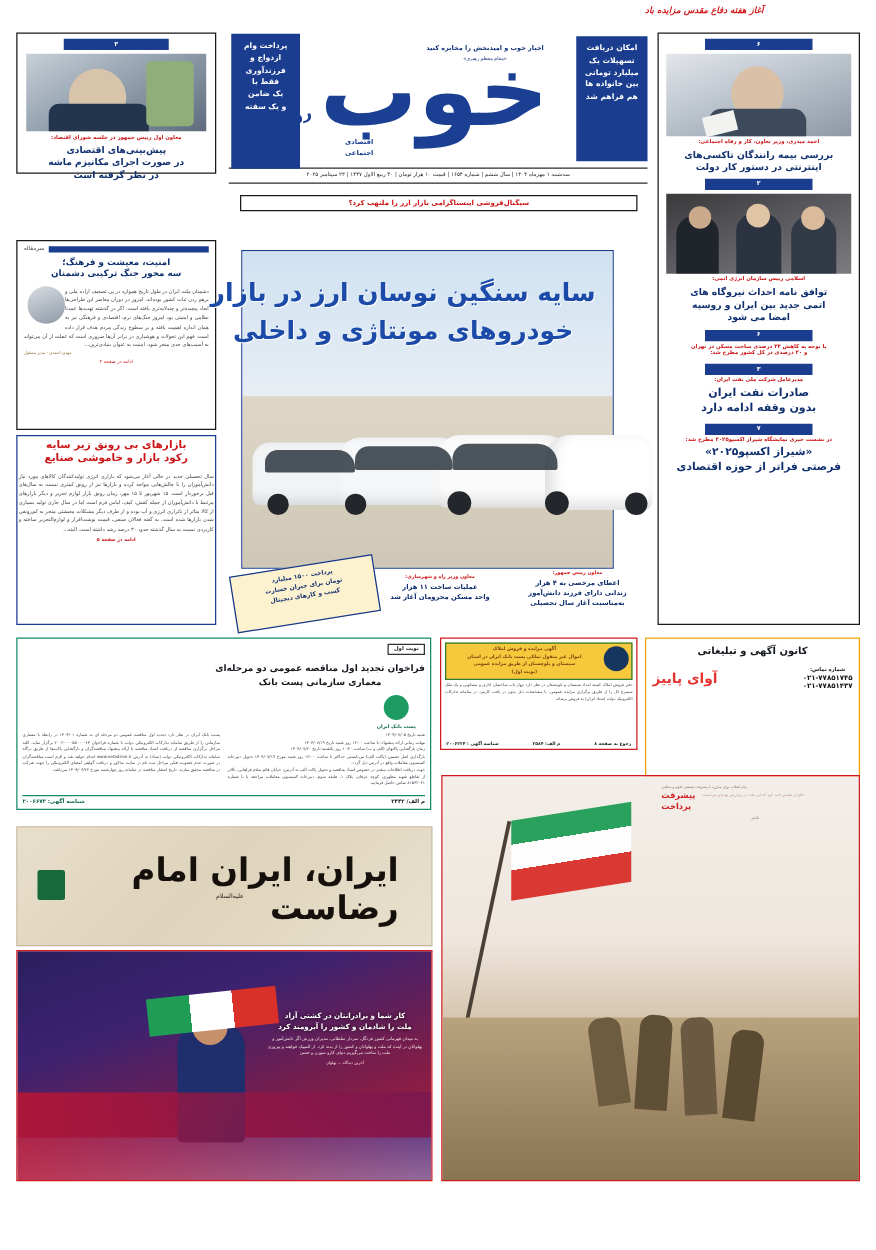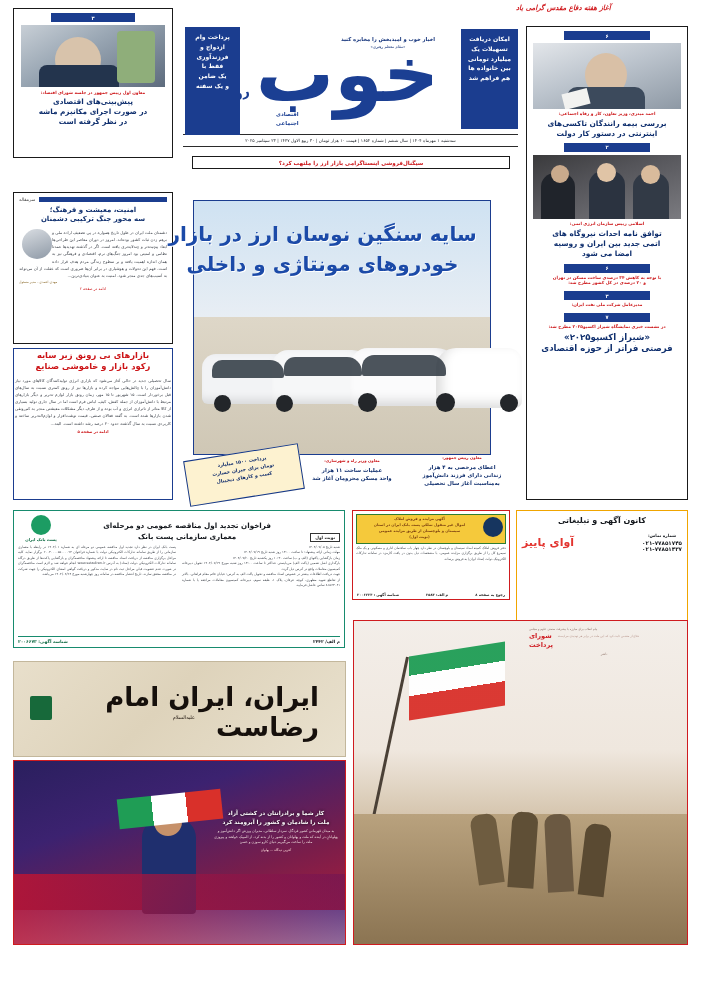--- a/index.html
+++ b/index.html
@@ -102,21 +102,21 @@
 
   
   #soldiers { left:353px; top:620px; width:335px; height:325px; border:1.4px solid #cf1b1f;
               background:linear-gradient(180deg,#f3eee9 0%,#efe7de 40%,#c9b597 70%,#8e7a58 100%); overflow:hidden;}
 </style>
 </head>
 <body>
 
 <div class="page">
 
-  <div class="bx" id="topbanner">آغاز هفته دفاع مقدس گرامی باد</div>
+  <div class="bx" id="topbanner">آغاز هفته دفاع مقدس مزایده باد</div>
 
   <div class="bx" id="masthead">
     <div class="mh-slogan">
       <span>اخبار خوب و امیدبخش را مخابره کنید</span>
       <small>«مقام معظم رهبری»</small>
     </div>
     <div class="mh-word">خوب</div>
     <div class="mh-rooz">روزنامه</div>
     <div class="mh-sub" style="white-space:pre-line">اقتصادی
 اجتماعی</div>
@@ -128,21 +128,21 @@
 فرزندآوری
 فقط با
 یک ضامن
 و یک سفته</div>
   <div class="bx mh-teaser" style="left:461px;top:29px;width:57px;height:100px;white-space:pre-line">امکان دریافت
 تسهیلات یک
 میلیارد تومانی
 بین خانواده ها
 هم فراهم شد</div>
 
-  <div class="bx" style="left:13px;top:8px;width:160px;height:150px;border:1.4px solid #1a1a1a;padding:4px;">
+  <div class="bx" style="left:13px;top:26px;width:160px;height:113px;border:1.4px solid #1a1a1a;padding:4px;">
     <div class="pgnum" style="width:84px;margin:0 auto;">۳</div>
     <div class="photo" style="margin:3px auto 0;width:144px;height:62px;background:linear-gradient(150deg,#c8cfd6 0%,#9aa7b4 40%,#5d6b7d 100%);">
       <div style="position:absolute;left:34px;top:12px;width:46px;height:46px;border-radius:50%;background:#d8c3ab;"></div>
       <div style="position:absolute;left:18px;top:40px;width:80px;height:24px;background:#23344d;border-radius:8px 8px 0 0;"></div>
       <div style="position:absolute;right:10px;top:6px;width:38px;height:52px;background:#8fae7a;border-radius:4px;"></div>
     </div>
     <div class="kicker" style="margin-top:2.5px">معاون اول رییس جمهور در جلسه شورای اقتصاد:</div>
     <div class="hl" style="font-size:7.3px;margin-top:2px;white-space:pre-line">پیش‌بینی‌های اقتصادی
 در صورت اجرای مکانیزم ماشه
 در نظر گرفته است</div>
@@ -247,32 +247,34 @@
 
     <div style="margin-top:5px;">
       <div class="pgnum" style="width:86px;margin:0 auto;">۶</div>
       <div class="kicker" style="margin-top:2px;white-space:pre-line">با توجه به کاهش ۳۴ درصدی ساخت مسکن در تهران
 و ۲۰ درصدی در کل کشور مطرح شد:</div>
     </div>
 
     <div style="margin-top:5px;">
       <div class="pgnum" style="width:86px;margin:0 auto;">۳</div>
       <div class="kicker" style="margin-top:2px;white-space:pre-line">مدیرعامل شرکت ملی نفت ایران:</div>
+      <div class="hl" style="font-size:8.8px;margin-top:2px;white-space:pre-line">صادرات نفت ایران
+بدون وقفه ادامه دارد</div>
     </div>
 
     <div style="margin-top:5px;">
       <div class="pgnum" style="width:86px;margin:0 auto;">۷</div>
       <div class="kicker" style="margin-top:2px;white-space:pre-line">در نشست خبری نمایشگاه شیراز اکسپو۲۰۲۵ مطرح شد:</div>
       <div class="hl" style="font-size:8.6px;margin-top:2px;white-space:pre-line">«شیراز اکسپو۲۰۲۵»
 فرصتی فراتر از حوزه اقتصادی</div>
     </div>
   </div>
 
   <div class="bx" style="left:13px;top:510px;width:332px;height:138px;border:1.2px solid #178b6e;padding:4px;">
-    <div style="display:flex;align-items:flex-end;gap:5px;">
+    <div style="display:flex;align-items:flex-start;gap:5px;flex-direction:column;">
       <div style="border:1px solid #333;font-size:4.3px;padding:1px 4px;font-weight:bold;color:#222;">نوبت اول</div>
       <div style="flex:1;text-align:center;">
         <div style="font-size:7.2px;font-weight:bold;color:#14181d;line-height:1.55;white-space:pre-line">فراخوان تجدید اول مناقصه عمومی دو مرحله‌ای
 معماری سازمانی پست بانک</div>
       </div>
       <div style="width:46px;text-align:center;">
         <div style="width:20px;height:20px;margin:0 auto;border-radius:50%;background:#1c9c63;"></div>
         <div style="font-size:4px;color:#0f6b44;font-weight:bold;margin-top:2px;">پست بانک ایران</div>
       </div>
     </div>
@@ -347,21 +349,21 @@
     <div style="position:absolute;left:0;bottom:0;width:100%;height:130px;background:linear-gradient(180deg,#b9a27e,#8b7452);"></div>
     <div style="position:absolute;left:120px;bottom:60px;width:26px;height:70px;background:#6e5c40;border-radius:10px 10px 0 0;transform:rotate(-8deg);"></div>
     <div style="position:absolute;left:156px;bottom:56px;width:26px;height:76px;background:#5f4f36;border-radius:10px 10px 0 0;transform:rotate(4deg);"></div>
     <div style="position:absolute;left:192px;bottom:52px;width:26px;height:78px;background:#6b5942;border-radius:10px 10px 0 0;transform:rotate(-3deg);"></div>
     <div style="position:absolute;left:228px;bottom:48px;width:26px;height:72px;background:#5a4a32;border-radius:10px 10px 0 0;transform:rotate(7deg);"></div>
 
     <div style="position:absolute;right:8px;top:6px;width:150px;text-align:left;">
       <div style="font-size:2.9px;color:#8d6f66;line-height:1.5;">پیام انقلاب برای مبارزه با پیشرفت صنعتی علوم و مجلس</div>
       <div style="display:flex;justify-content:flex-end;gap:6px;align-items:center;margin-top:1px;">
         <span style="font-size:3px;color:#b8968d;flex:1;text-align:left;">دفاع از مقدس ثابت کرد که این ملت در برابر هر تهدیدی می‌ایستد</span>
-        <span style="font-size:6.6px;font-weight:bold;color:#cf2026;">شورای</span>
+        <span style="font-size:6.6px;font-weight:bold;color:#cf2026;">پیشرفت</span>
       </div>
       <div style="display:flex;justify-content:flex-end;gap:6px;margin-top:1px;">
         <span style="font-size:6.6px;font-weight:bold;color:#cf2026;">پرداخت</span>
       </div>
       <div style="font-size:3.4px;color:#9a8278;margin-top:3px;text-align:center;">ناشر</div>
     </div>
   </div>
 
 </div>
 

